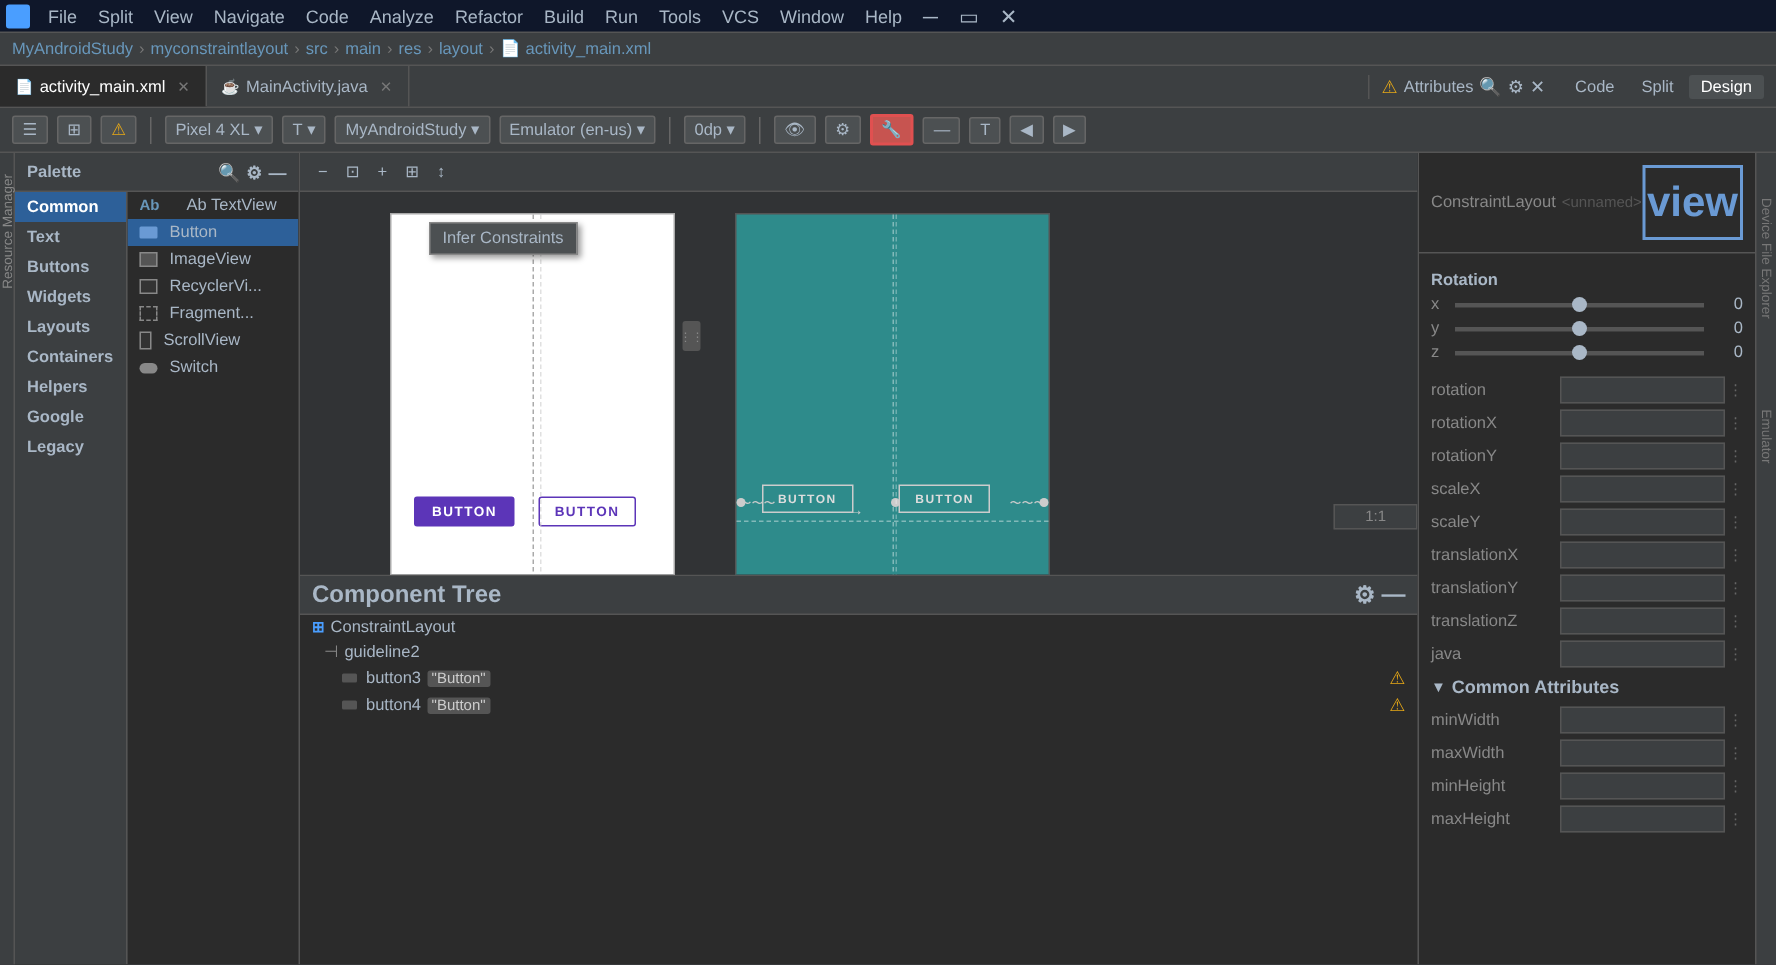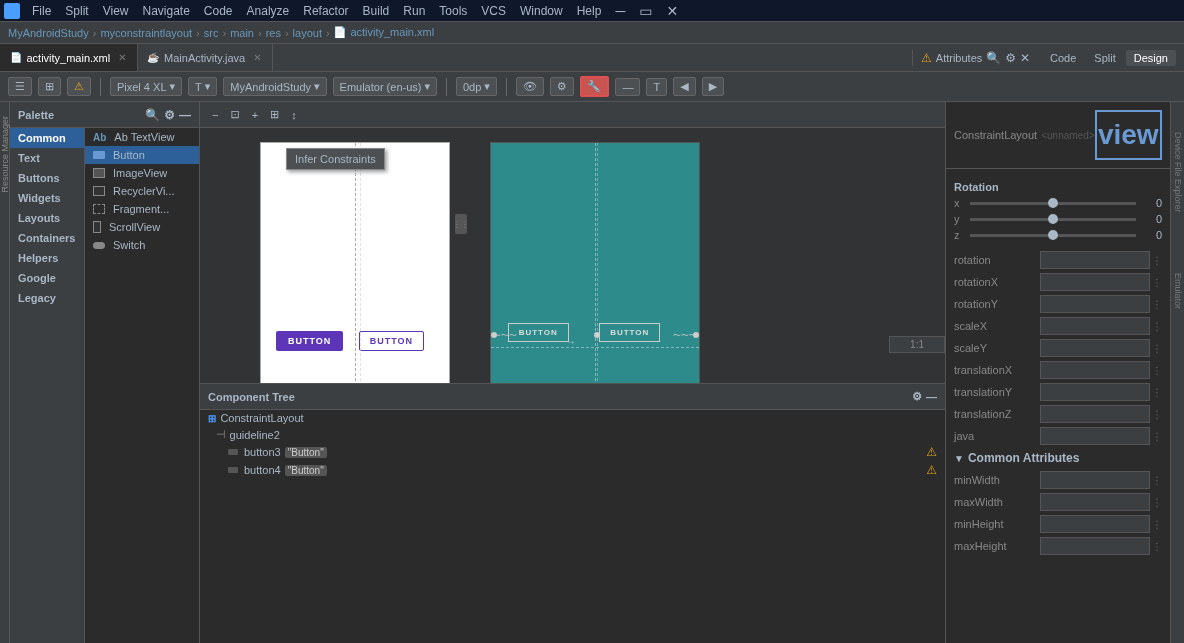--- a/index.html
+++ b/index.html
@@ -35,21 +35,21 @@
     .palette-item { display: flex; align-items: center; padding: 3px 8px; cursor: pointer; font-size: 11px; gap: 6px; }
     .palette-item.selected { background: #2d6099; }
     .palette-category { font-size: 11px; font-weight: bold; padding: 4px 8px; color: #a9b7c6; cursor: pointer; }
 
     
     #center { display: flex; flex-direction: column; flex: 1; }
     #canvas-area { display: flex; flex: 1; background: #313335; position: relative; overflow: hidden; }
 
     
     #component-tree { height: 260px; background: #2b2b2b; border-top: 1px solid #555; padding: 0; }
-    #component-tree-header { display: flex; align-items: center; height: 26px; padding: 0 8px; background: #3c3f41; border-bottom: 1px solid #555; font-size: 11px; font-weight: bold; gap: 4px; justify-content: space-between; }
+    #component-tree-header { display: flex; align-items: center; height: 26px; padding: 0 8px; background: #3c3f41; border-bottom: 1px solid #555; font-size: 16px; font-weight: bold; gap: 4px; justify-content: space-between; }
     .tree-item { display: flex; align-items: center; padding: 2px 8px; font-size: 11px; gap: 4px; cursor: pointer; }
     .tree-indent { padding-left: 16px; }
     .tree-indent2 { padding-left: 28px; }
     .tree-badge { background: #555; border-radius: 2px; padding: 0 3px; font-size: 10px; color: #ccc; }
     .warning-icon { color: #e6a817; font-size: 12px; }
     .canvas-btn { padding: 1px 4px; background: transparent; border: none; color: #a9b7c6; font-size: 11px; cursor: pointer; }
 
     
     #right-panel { width: 225px; background: #2b2b2b; border-left: 1px solid #555; display: flex; flex-direction: column; }
     .attr-body { flex: 1; overflow-y: auto; padding: 4px 0; }
@@ -219,21 +219,21 @@
         <div class="palette-category">Widgets</div>
         <div class="palette-category">Layouts</div>
         <div class="palette-category">Containers</div>
         <div class="palette-category">Helpers</div>
         <div class="palette-category">Google</div>
         <div class="palette-category">Legacy</div>
       </div>
 
       <div style="flex:1; overflow-y:auto;">
         <div class="palette-item">
-          <span style="font-size:10px; font-weight:bold; color:#6897bb; margin-right:2px;">Ab</span>
+          <span style="font-size:10px; font-weight:bold; color:#6897bb; margin-right:12px;">Ab</span>
           <span>Ab TextView</span>
         </div>
         <div class="palette-item selected">
           <span style="display:inline-block; background:#6a9ad4; border-radius:1px; width:12px; height:8px; margin-right:2px;"></span>
           <span>Button</span>
         </div>
         <div class="palette-item">
           <span style="display:inline-block; border:1px solid #888; width:12px; height:10px; background:#555; margin-right:2px;"></span>
           <span>ImageView</span>
         </div>

